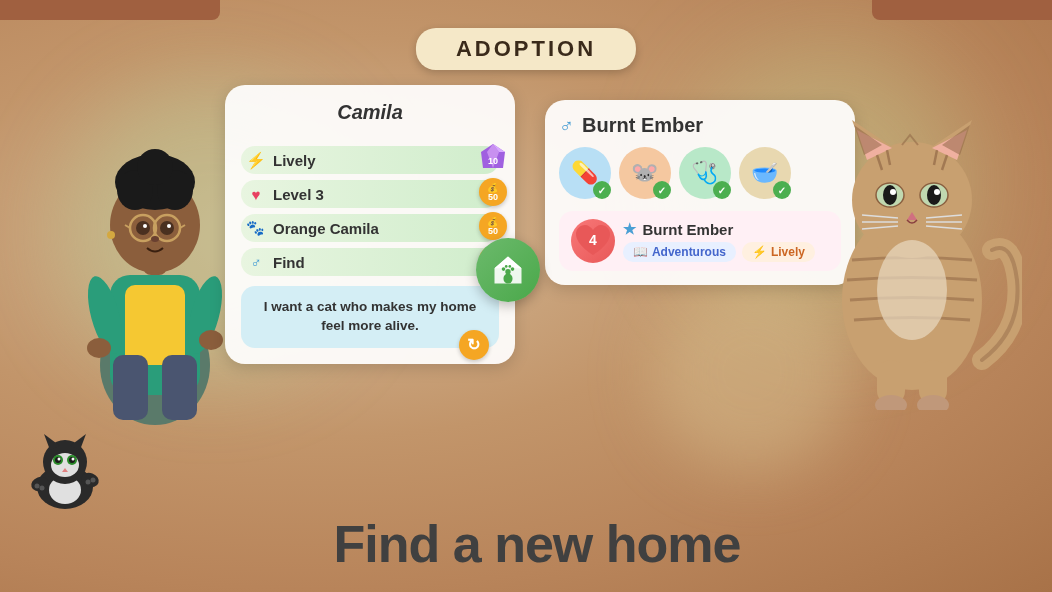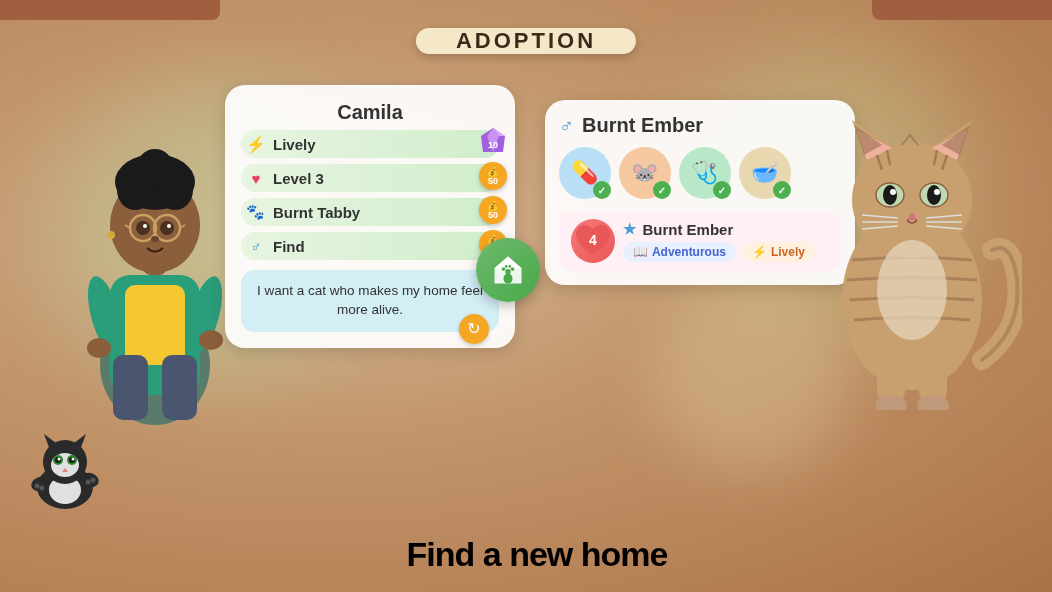--- a/index.html
+++ b/index.html
@@ -45,21 +45,21 @@
     }
 
     
     .adoption-banner {
       position: absolute;
       top: 28px;
       left: 50%;
       transform: translateX(-50%);
       background: #f5e8c8;
       border-radius: 20px;
-      padding: 0 40px;
+      padding: 8px 40px;
       box-shadow: 0 3px 8px rgba(0,0,0,0.2);
     }
     .adoption-banner span {
       font-size: 22px;
       font-weight: 900;
       letter-spacing: 3px;
       color: #3a2a1a;
       font-family: Arial Black, Arial, sans-serif;
     }
 
@@ -73,21 +73,22 @@
       border-radius: 20px;
       padding: 16px 16px 16px 16px;
       box-shadow: 0 4px 16px rgba(0,0,0,0.15);
     }
 
     .card-name {
       text-align: center;
       font-size: 20px;
       font-weight: 700;
       color: #333;
-      margin-bottom: 6px;
+      margin-bottom: 22px;
+      font-style: italic;
     }
 
     .stat-row {
       display: flex;
       align-items: center;
       margin-bottom: 6px;
       position: relative;
     }
 
     .stat-bar-bg {
@@ -137,20 +138,21 @@
     .speech-bubble {
       background: #d4eef5;
       border-radius: 14px;
       padding: 12px 14px;
       margin-top: 10px;
       font-size: 13.5px;
       color: #333;
       line-height: 1.4;
       text-align: center;
       position: relative;
+      font-weight: bold;
     }
 
     .refresh-btn {
       position: absolute;
       bottom: -12px;
       right: 10px;
       width: 30px; height: 30px;
       background: #f5a623;
       border-radius: 50%;
       display: flex; align-items: center; justify-content: center;
@@ -309,23 +311,23 @@
       width: 220px;
       height: 350px;
     }
 
     
     .bottom-text {
       position: absolute;
       bottom: 18px;
       left: 0; right: 0;
       text-align: center;
-      font-size: 34px;
+      font-size: 52px;
       font-weight: 900;
-      color: #000000;
+      color: #404040;
       font-family: Arial Black, Arial, sans-serif;
       letter-spacing: -1px;
       margin-left: 22px;
     }
 
     
     .corner-cat {
       position: absolute;
       bottom: 80px;
       left: 20px;
@@ -439,21 +441,21 @@
     </div>
     <div class="stat-cost">
       <span style="font-size:9px;">💰</span>
       <span style="font-size:9px; line-height:1;">50</span>
     </div>
   </div>
 
   <div class="stat-row">
     <div class="stat-bar-bg">
       <div class="stat-icon" style="font-size:15px;">🐾</div>
-      <span class="stat-label">Burnt Tabby</span>
+      <span class="stat-label">Orange Camila</span>
     </div>
     <div class="stat-cost">
       <span style="font-size:9px;">💰</span>
       <span style="font-size:9px; line-height:1;">50</span>
     </div>
   </div>
 
   <div class="stat-row">
     <div class="stat-bar-bg">
       <div class="stat-icon" style="color:#4a9fd4; font-size:15px;">♂</div>

